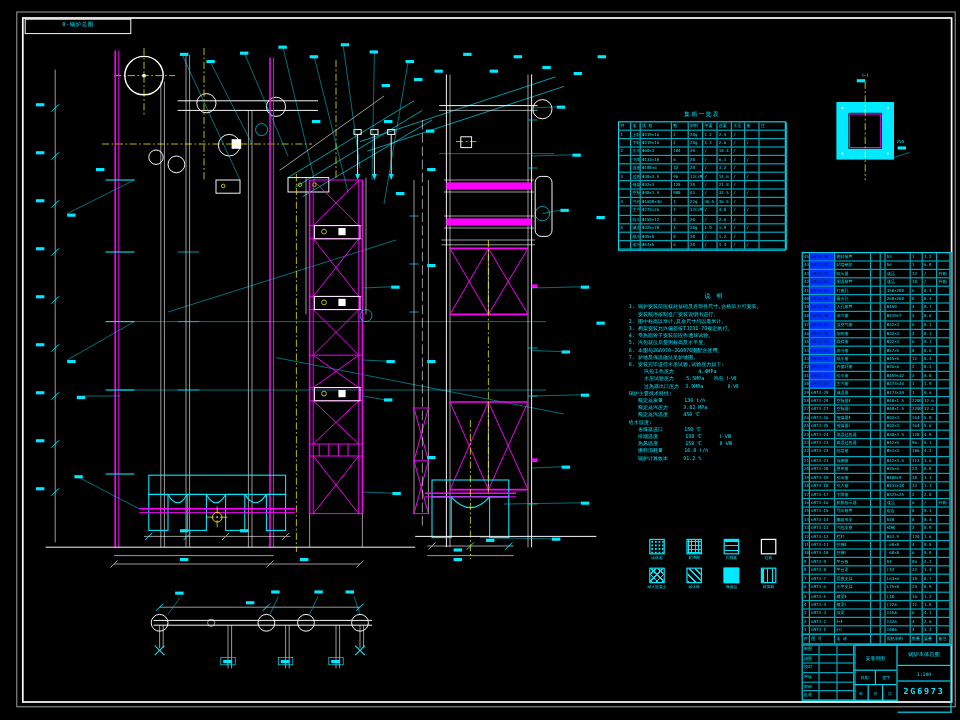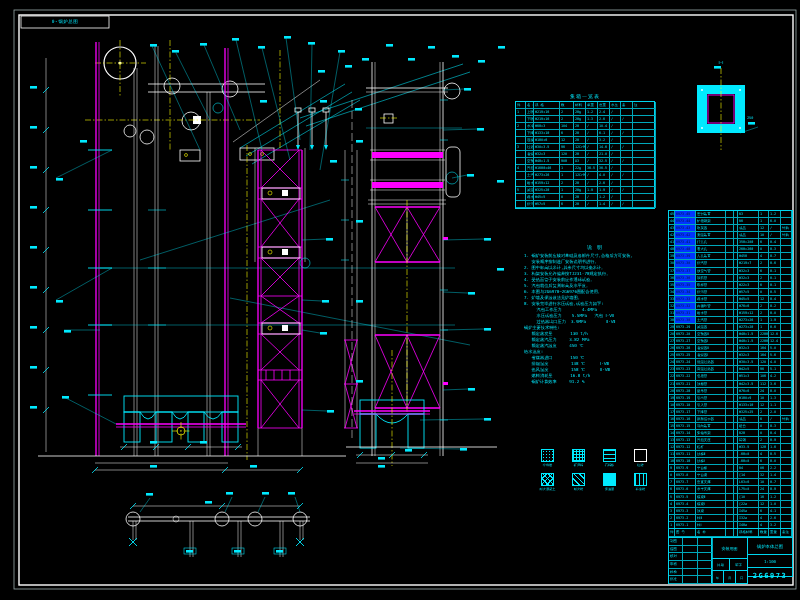--- a/index.html
+++ b/index.html
@@ -1117,19 +1117,19 @@
     <div class="tb-cell" style="flex:1;border:none;border-right:1px solid #00d5ee;border-bottom:1px solid #00d5ee;font-size:3.4px">日期</div>
     <div class="tb-cell" style="flex:1;border:none;border-bottom:1px solid #00d5ee;font-size:3.4px">签字</div>
   </div>
   <div style="display:flex;height:13px" id="mid-bottom">
         <div class="tb-cell" style="flex: 1 1 0%; border-top: none; border-bottom: none; border-left: none; border-image: initial; font-size: 3.2px; border-right: 1px solid rgb(0, 213, 238);">年</div>
         <div class="tb-cell" style="flex: 1 1 0%; border-top: none; border-bottom: none; border-left: none; border-image: initial; font-size: 3.2px; border-right: 1px solid rgb(0, 213, 238);">月</div>
         <div class="tb-cell" style="flex: 1 1 0%; border: none; font-size: 3.2px;">日</div>
       </div>
 </div>
 
-<div class="ov" style="left:748px;top:537px;width:45px;height:40px;border:1px solid #00d5ee;border-left:none">
+<div class="ov" style="left:748px;top:537px;width:45px;height:57px;border:1px solid #00d5ee;border-left:none">
   <div class="tb-cell" style="height:16px;border:none;border-bottom:1px solid #00d5ee;font-size:4.4px">锅炉本体总图</div>
   <div class="tb-cell" style="height:12px;border:none;border-bottom:1px solid #00d5ee">1:100</div>
   <div class="tb-cell" id="dwg-no" style="height:16px;border:none">2G6973</div>
 </div>
 
 </div>
 
 </body></html>

